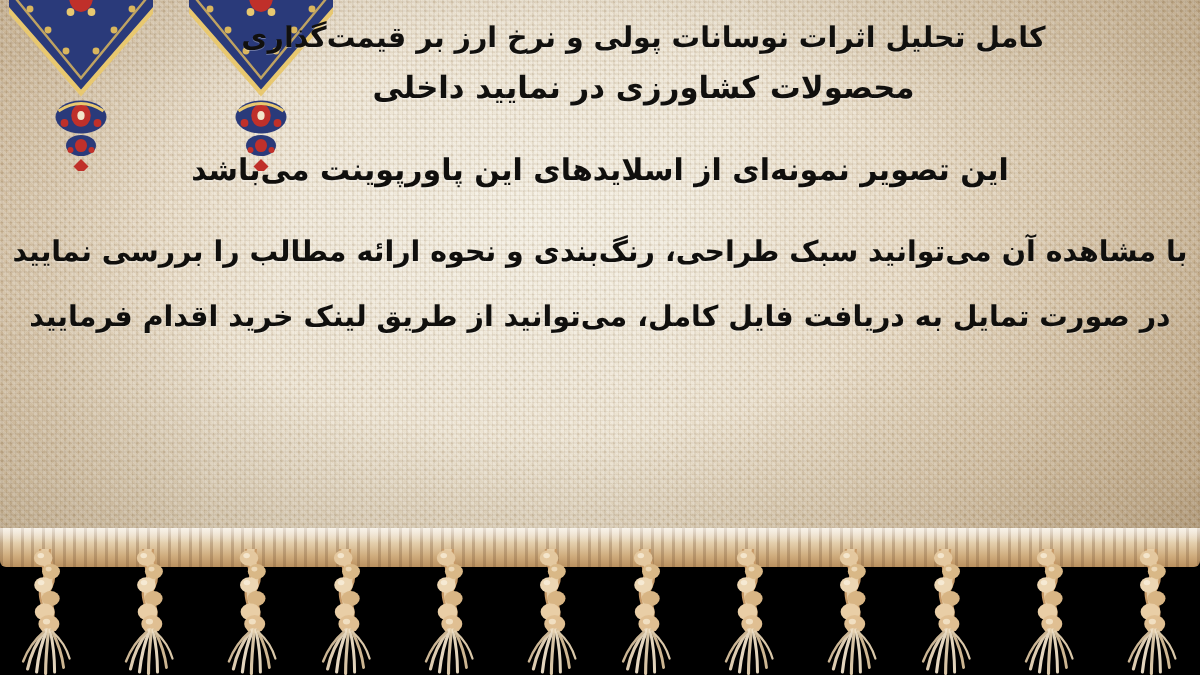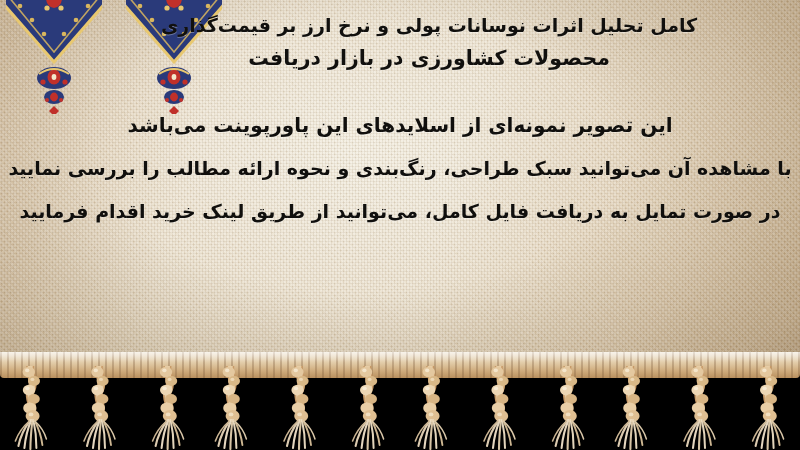--- a/index.html
+++ b/index.html
@@ -58,21 +58,21 @@
   }
   #title-line-1{top:14px;left:0;right:0;font-size:19px;}
   #title-line-2{top:46px;left:0;right:0;font-size:20.5px;}
 
   .body-line{
     position:absolute;left:0;right:0;text-align:center;
     color:#100f0d;font-weight:bold;white-space:nowrap;direction:rtl;
     text-shadow:0 1px 0 rgba(255,255,255,.28);
     font-family:"DejaVu Sans","Liberation Sans",sans-serif;
   }
-  #body-line-1{top:113px;font-size:20px;}
+  #body-line-1{top:101px;font-size:20px;}
   #body-line-2{top:157px;font-size:19px;}
   #body-line-3{top:200px;font-size:19px;}
 
   
   .orn{position:absolute;top:-46px;}
   #ornament-1{left:6px;}
   #ornament-2{left:126px;}
 
   
   .black-band{
@@ -213,21 +213,21 @@
           <circle cx="-7" cy="3" r="2" fill="#c0302a"></circle>
           <circle cx="7" cy="3" r="2" fill="#c0302a"></circle>
         </g>
         <path d="M 48 152 l 5 5 l -5 5 l -5 -5 z" fill="#c0302a"></path>
       </g>
     </svg>
   </div>
 
   <div class="txt-layer">
     <div class="ttl" id="title-line-1">کامل تحلیل اثرات نوسانات پولی و نرخ ارز بر قیمت‌گذاری</div>
-    <div class="ttl" id="title-line-2">محصولات کشاورزی در بازار دریافت</div>
+    <div class="ttl" id="title-line-2">محصولات کشاورزی در نمایید داخلی</div>
 
     <div class="body-line" id="body-line-1">این تصویر نمونه‌ای از اسلایدهای این پاورپوینت می‌باشد</div>
     <div class="body-line" id="body-line-3">در صورت تمایل به دریافت فایل کامل، می‌توانید از طریق لینک خرید اقدام فرمایید</div>
     <div class="body-line" id="body-line-2">با مشاهده آن می‌توانید سبک طراحی، رنگ‌بندی و نحوه ارائه مطالب را بررسی نمایید</div>
   </div>
 
   <div class="black-band"></div>
   <div class="cord"></div>
   <div class="cord-sheen"></div>
   <div class="fringe-row" id="fringe-row">

